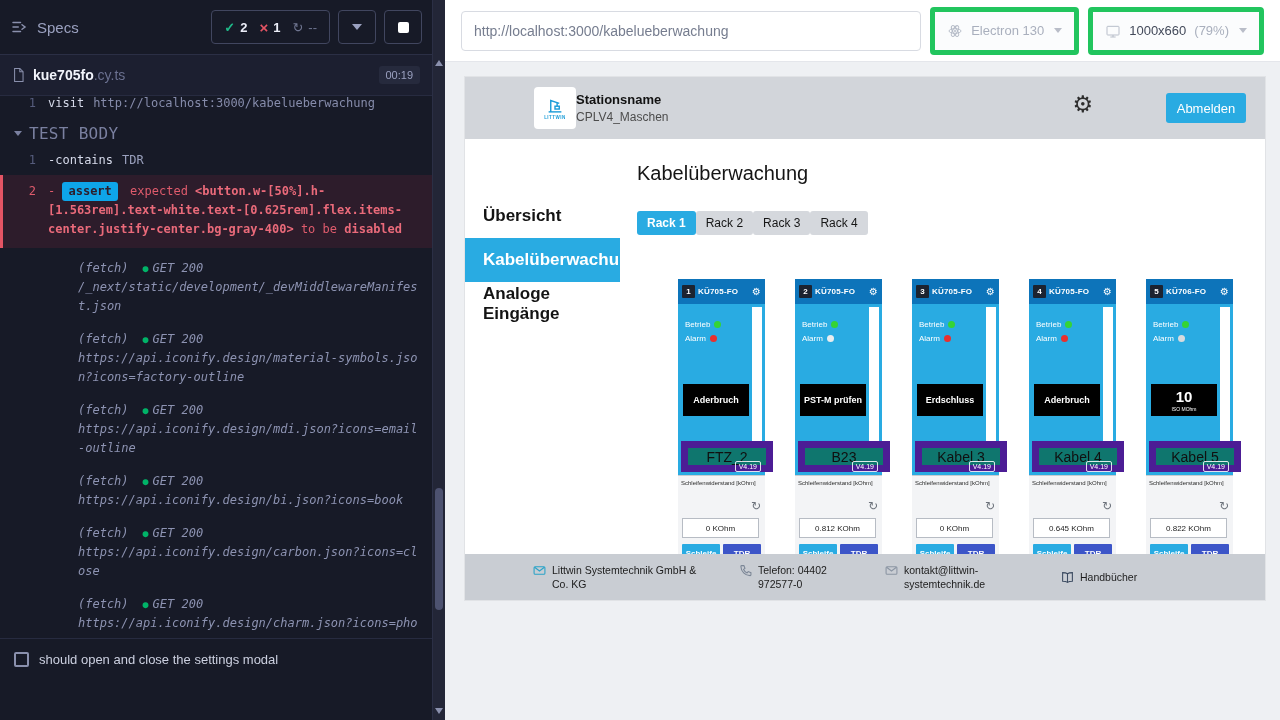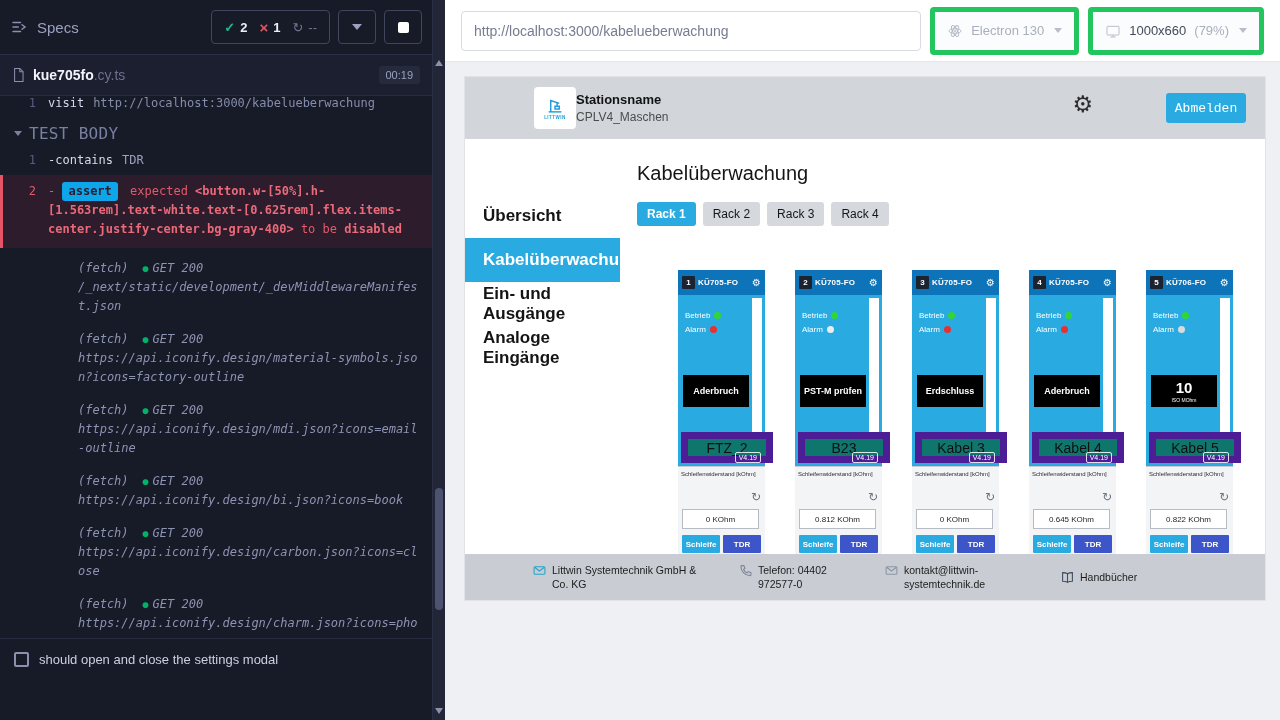--- a/index.html
+++ b/index.html
@@ -71,29 +71,29 @@
   .app{position:absolute;left:20px;top:15px;width:800px;height:523px;background:#fff;overflow:hidden;box-shadow:0 0 0 1px rgba(0,0,0,.05)}
 
   .app-header{height:62px;background:#d2d5da;display:flex;align-items:center;position:relative}
   .logo{width:42px;height:42px;background:#fff;border-radius:4px;margin-left:69px;display:flex;flex-direction:column;align-items:center;justify-content:center;gap:1px}
   .logo svg{width:20px;height:17px;stroke:#1b9cd8;fill:none;stroke-width:2}
   .logo-text{font-size:4.5px;font-weight:bold;color:#1b9cd8;letter-spacing:.5px}
   .station{}
   .station-label{font-size:13px;font-weight:bold;color:#121212}
   .station-name{font-size:12px;color:#4c4c4c;margin-top:3px}
   .header-gear{position:absolute;right:172px;top:16px;font-size:23px;color:#2e2e2e;font-family:"DejaVu Sans",sans-serif;line-height:1;cursor:pointer}
-  .logout-btn{position:absolute;right:19px;top:16px;width:80px;height:30px;background:#29abe2;color:#fff;font-size:13px;border:none;border-radius:3px;font-family:Liberation Mono, monospace;cursor:pointer}
+  .logout-btn{position:absolute;right:19px;top:16px;width:80px;height:30px;background:#29abe2;color:#fff;font-size:13px;border:none;border-radius:3px;font-family:Liberation Sans, sans-serif;cursor:pointer}
 
   .app-body{display:flex;height:461px}
   .app-nav{width:155px;flex-shrink:0;padding-top:55px}
   .nav-item{height:44px;display:flex;align-items:center;padding:0 18px;font-size:17px;font-weight:bold;color:#141414;cursor:pointer}
   .nav-item.active{background:#29abe2;color:#fff}
   .app-main{flex:1;padding-left:17px;position:relative;min-width:0}
   .app-title{margin-top:23px;font-size:20px;color:#151515;font-weight:500}
-  .racks{display:flex;gap:7px;margin-top:17px}
+  .racks{display:flex;margin-top:26px}
   .rack{height:24px;display:flex;align-items:center;padding:0 10px;background:#d5d8dd;color:#161616;font-size:12px;border-radius:3px;cursor:pointer}
   .rack.active{background:#29abe2;color:#fff;font-weight:bold}
   .cards{display:flex;gap:30px;margin-top:44px;margin-left:41px}
 
   .card{width:87px;height:300px;background:#29abe2;position:relative;flex-shrink:0}
   .card-header{height:25px;background:#0d74ba;display:flex;align-items:center;gap:3px;padding:0 4px}
   .card-num{width:13px;height:13px;background:#1c2330;color:#fff;font-size:8px;font-weight:bold;display:flex;align-items:center;justify-content:center;border-radius:1px}
   .card-model{color:#fff;font-size:8px;font-weight:bold;letter-spacing:.2px;white-space:nowrap}
   .card-gear{margin-left:auto;color:#fff;font-size:10px;line-height:1;font-family:"DejaVu Sans",sans-serif;cursor:pointer}
   .card-strip{position:absolute;right:3px;top:28px;width:10px;height:148px;background:#fff}
@@ -300,21 +300,20 @@
           <div class="station-name">CPLV4_Maschen</div>
         </div>
         <span class="header-gear">⚙</span>
         <button class="logout-btn">Abmelden</button>
       </div>
 
       <div class="app-body">
         <div class="app-nav">
           <div class="nav-item">Übersicht</div>
           <div class="nav-item active">Kabelüberwachung</div>
-          <div class="nav-item">Ein- und Ausgänge</div>
           <div class="nav-item">Analoge Eingänge</div>
         </div>
 
         <div class="app-main">
           <div class="app-title">Kabelüberwachung</div>
           <div class="racks">
             <div class="rack active">Rack 1</div>
             <div class="rack">Rack 2</div>
             <div class="rack">Rack 3</div>
             <div class="rack">Rack 4</div>

